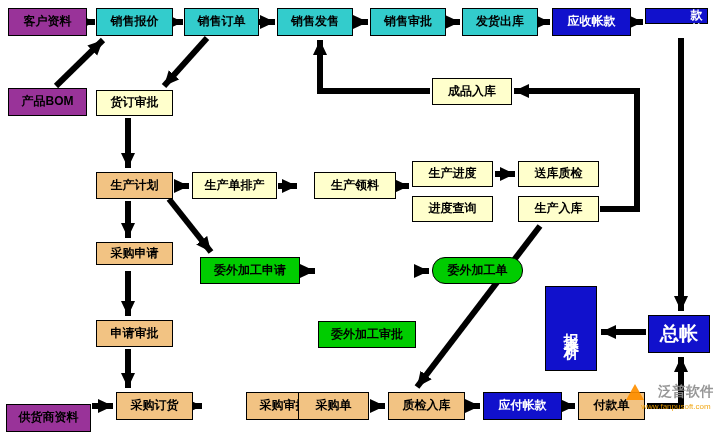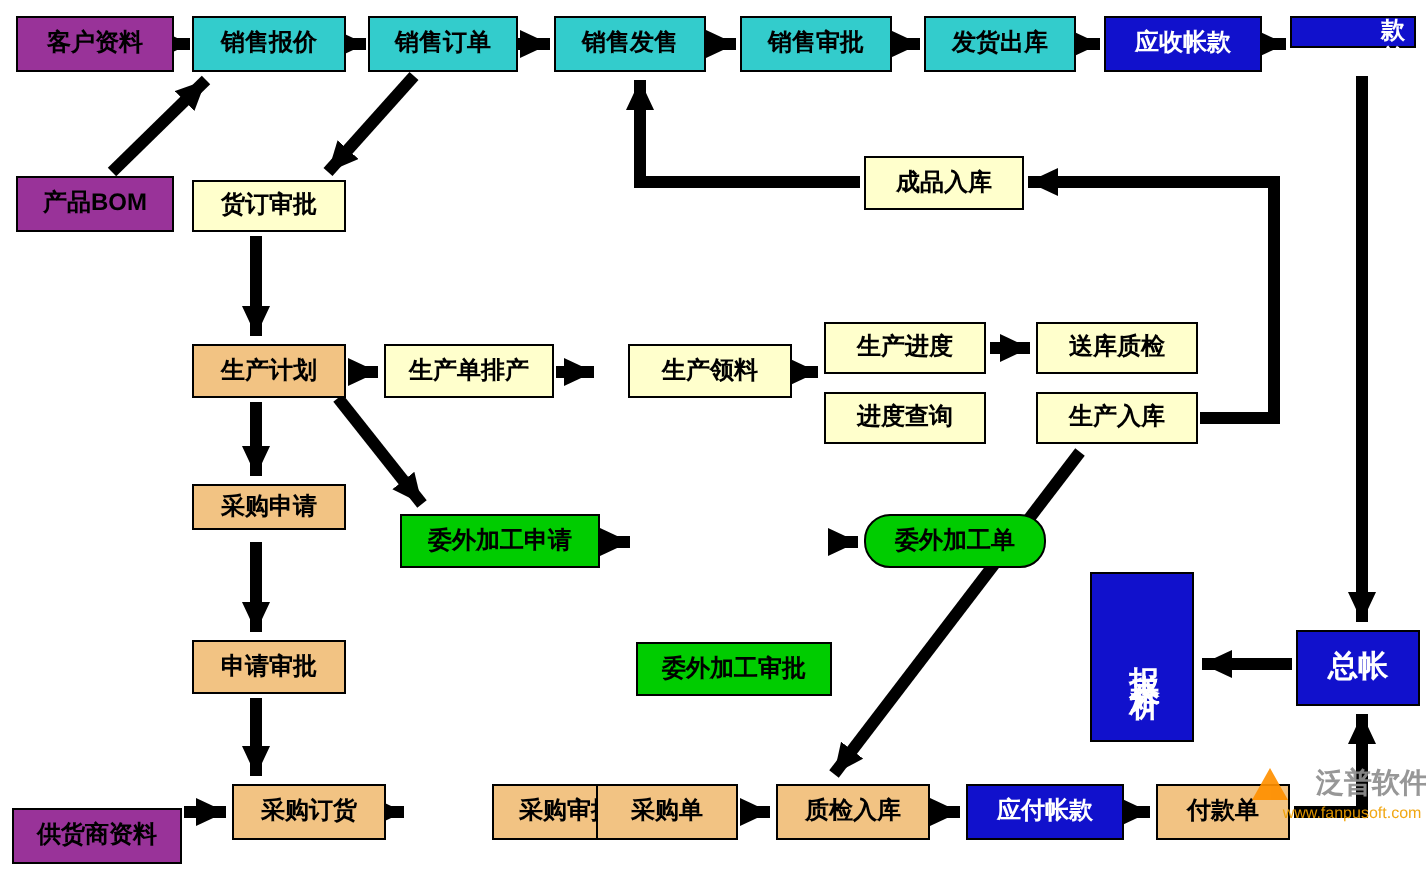--- a/index.html
+++ b/index.html
@@ -15,21 +15,21 @@
     border:1px solid #000;font-weight:bold;font-size:12px;color:#000;
     text-align:center;line-height:1.1;
   }
   .purple{background:#993399;}
   .cyan{background:#33cccc;}
   .blue{background:#1111cc;color:#ffffff;}
   .yellow{background:#ffffcc;}
   .orange{background:#f2c383;}
   .green{background:#00cc00;}
   .vertical{writing-mode:vertical-rl;text-orientation:upright;font-size:15px;letter-spacing:4px;}
-  .big{font-size:15px;text-align:right;}
+  .big{font-size:19px;text-align:right;}
   .watermark{
     position:absolute;left:638px;top:383px;width:76px;z-index:3;
     opacity:0.92;pointer-events:none;text-align:center;
   }
   .wm-row{display:flex;align-items:center;justify-content:flex-end;gap:14px;}
   .wm-logo{width:0;height:0;border-left:9px solid transparent;border-right:9px solid transparent;border-bottom:16px solid #ff9000;}
   .wm-brand{font-size:14px;font-weight:bold;color:#8f8f8f;white-space:nowrap;}
   .wm-url{font-size:8px;color:#f0a000;white-space:nowrap;margin-top:1px;}
 </style>
 </head>

